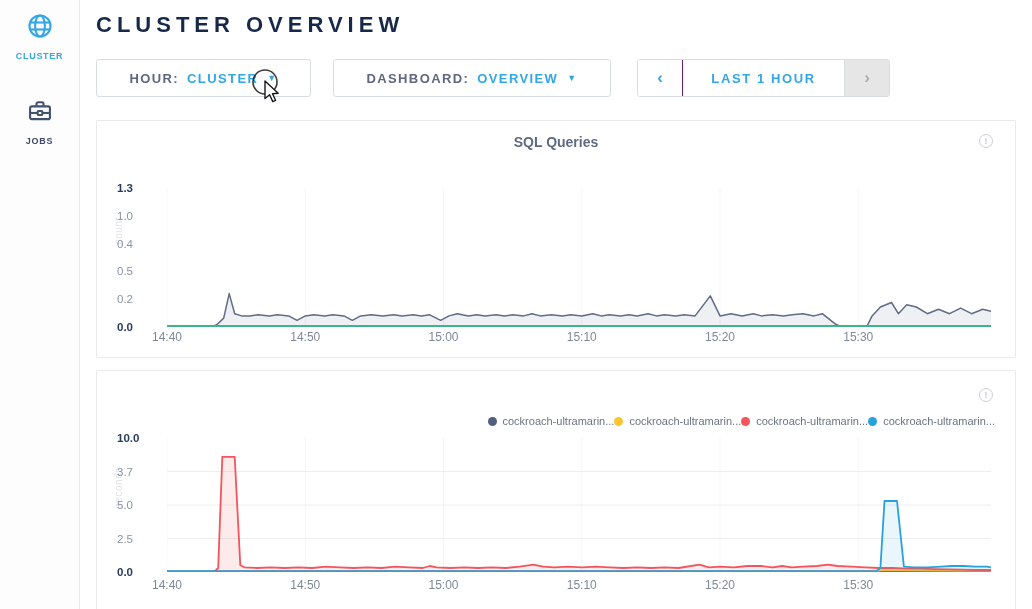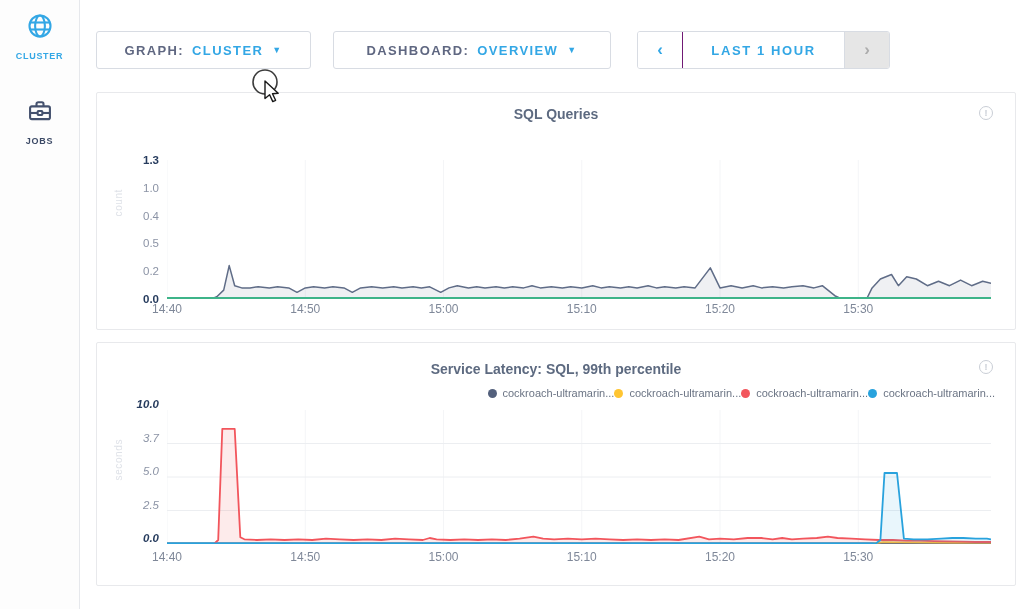--- a/index.html
+++ b/index.html
@@ -59,23 +59,23 @@
   .card-1 .info-icon { top:13px; }
   .card-2 .info-icon { top:17px; }
 
   .ylabel { position:absolute; left:16px; writing-mode:vertical-rl;
     transform:rotate(180deg); font-size:10px; letter-spacing:.6px;
     color:#dfe2e8; }
   .card-1 .ylabel { top:96px; }
   .card-2 .ylabel { top:96px; }
 
   .yticks { position:absolute; left:20px; width:42px; display:flex;
-    flex-direction:column; justify-content:space-between; align-items:flex-end; }
+    flex-direction:column; justify-content:space-between; align-items:flex-start; }
   .card-1 .yticks { top:59px; height:155px; }
-  .card-2 .yticks { top:53px; height:150px;font-style:italic; }
+  .card-2 .yticks { top:59px; height:150px; }
   .yticks span { font-size:11.5px; color:#8b93a5; line-height:16px; }
   .yticks span.strong { color:#273c5e; font-weight:700; }
 
   .plot { position:absolute; left:70px; }
   .card-1 .plot { top:67px; }
   .card-2 .plot { top:67px; }
 
   .xticks { position:absolute; left:70px; width:824px; height:16px; }
   .card-1 .xticks { top:209px; }
   .card-2 .xticks { top:207px; }
@@ -113,24 +113,25 @@
         <rect x="10" y="12" width="4" height="3.4" rx="0.6"></rect>
         <line x1="3.5" y1="13.7" x2="10" y2="13.7"></line>
         <line x1="14" y1="13.7" x2="20.5" y2="13.7"></line>
       </svg>
     </span>
     <span class="sb-label">JOBS</span>
   </div>
 </nav>
 
 <main class="main">
+  <h1 class="page-title">CLUSTER OVERVIEW</h1>
 
   <div class="controls">
     <div class="dropdown dd-graph">
-      <span class="dd-label">GRAPH:</span>
+      <span class="dd-label">HOUR:</span>
       <span class="dd-value">CLUSTER</span>
       <span class="caret">▼</span>
     </div>
     <div class="dropdown dd-dashboard">
       <span class="dd-label">DASHBOARD:</span>
       <span class="dd-value">OVERVIEW</span>
       <span class="caret">▼</span>
     </div>
     <div class="timenav">
       <button class="tn-btn">‹</button>
@@ -166,21 +167,20 @@
         <span style="left: 0%;">14:40</span>
         <span style="left: 16.7785%;">14:50</span>
         <span style="left: 33.557%;">15:00</span>
         <span style="left: 50.3356%;">15:10</span>
         <span style="left: 67.1141%;">15:20</span>
         <span style="left: 83.8926%;">15:30</span>
       </div>
   </section>
 
   <section class="card card-2">
-    <div class="chart-title">Service Latency: SQL, 99th percentile</div>
     <div class="info-icon">!</div>
     <div class="legend">
         <div class="legend-item">
           <span class="dot" style="background: rgb(83, 96, 124);"></span>
           <span class="lg-text">cockroach-ultramarin...</span>
         </div>
         <div class="legend-item">
           <span class="dot" style="background: rgb(255, 197, 49);"></span>
           <span class="lg-text">cockroach-ultramarin...</span>
         </div>

